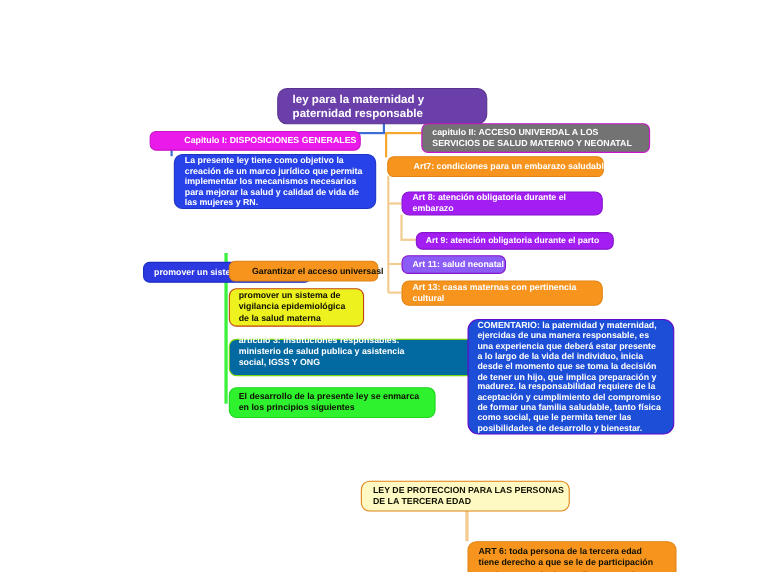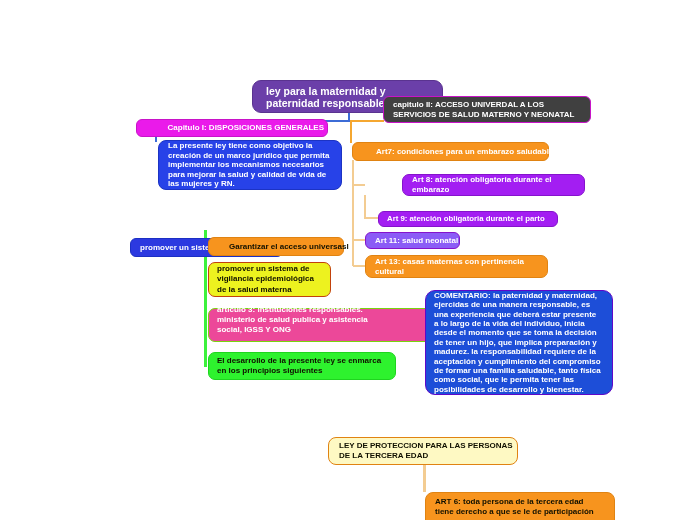--- a/index.html
+++ b/index.html
@@ -21,38 +21,38 @@
     display:flex;flex-direction:column;justify-content:center;
     z-index:2;
   }
   .oneline{white-space:nowrap;}
   .conn{position:absolute;z-index:1;}
 
   #n-title{left:252px;top:80px;width:191px;height:33px;background:#6b3fa9;border:1px solid #5a3390;
            color:#fff;font-size:10.5px;line-height:12px;padding:3px 8px 3px 13px;border-radius:9px;}
   #n-cap1{left:136px;top:119px;width:192px;height:18px;background:#ea1aea;border:1px solid #c813c8;
           color:#fff;padding:2px 3px 2px 9px;border-radius:6px;text-align:right;}
-  #n-cap2{left:383px;top:96px;width:208px;height:27px;background:#404040;border:1px solid #c813c8;
+  #n-cap2{left:383px;top:112px;width:208px;height:27px;background:#737373;border:1px solid #c813c8;
           color:#fff;line-height:10px;padding:3px 4px 3px 9px;border-radius:6px;}
   #n-objetivo{left:158px;top:140px;width:184px;height:50px;background:#2742e8;border:1px solid #1c33c4;
           color:#fff;line-height:9.6px;padding:2px 4px 2px 9px;border-radius:8px;}
   #n-monitoreo{left:130px;top:211px;width:153px;height:19px;background:#2c39e0;border:1px solid #1c2fc4;
           color:#fff;padding:2px 4px 2px 9px;border-radius:6px;margin-top:27px;}
   #n-garantizar{left:208px;top:237px;width:136px;height:19px;background:#f7941e;border:1px solid #e08312;
           color:#101000;padding:2px 4px 2px 20px;border-radius:6px;}
   #n-vigilancia{left:208px;top:262px;width:123px;height:35px;background:#edf21f;border:1px solid #c2410c;
           color:#101000;line-height:10.3px;padding:2px 4px 2px 8px;border-radius:7px;}
-  #n-articulo3{left:208px;top:308px;width:226px;height:34px;background:#ec4899;border:1px solid #79d40e;
+  #n-articulo3{left:208px;top:308px;width:226px;height:34px;background:#0369a1;border:1px solid #79d40e;
           color:#fff;line-height:9.7px;padding:2px 4px 12px 8px;border-radius:7px;}
   #n-desarrollo{left:208px;top:352px;width:188px;height:28px;background:#2ef22e;border:1px solid #1fd41f;
           color:#101000;line-height:10px;padding:3px 4px 3px 8px;border-radius:7px;}
   #n-art7{left:352px;top:142px;width:197px;height:19px;background:#f7941e;border:1px solid #e08312;
           color:#fff;padding:2px 4px 2px 23px;border-radius:6px;}
   #n-art8{left:365px;top:174px;width:183px;height:22px;background:#a31ef2;border:1px solid #8513cc;
-          color:#fff;line-height:9.6px;padding:1px 0 1px 9px;border-radius:7px;margin-left:37px;}
+          color:#fff;line-height:9.6px;padding:1px 0 1px 9px;border-radius:7px;}
   #n-art9{left:378px;top:211px;width:180px;height:16px;background:#a31ef2;border:1px solid #8513cc;
           color:#fff;font-size:7.8px;padding:1px 3px 1px 8px;border-radius:6px;}
   #n-art11{left:365px;top:232px;width:95px;height:17px;background:#8b5cf6;border:1px solid #8513cc;
           color:#fff;padding:2px 3px 2px 9px;border-radius:6px;}
   #n-art13{left:365px;top:255px;width:183px;height:23px;background:#f7941e;border:1px solid #e08312;
           color:#fff;line-height:9.6px;padding:2px 4px 2px 9px;border-radius:7px;}
   #n-comentario{left:425px;top:290px;width:188px;height:105px;background:#1d4ed8;border:1px solid #5f08c9;
           color:#fff;line-height:9.4px;padding:4px 4px 4px 8px;border-radius:10px;}
   #n-ley3edad{left:328px;top:437px;width:190px;height:28px;background:#fef9c3;border:1px solid #e08312;
           color:#101000;line-height:10.4px;padding:3px 4px 3px 10px;border-radius:8px;}

